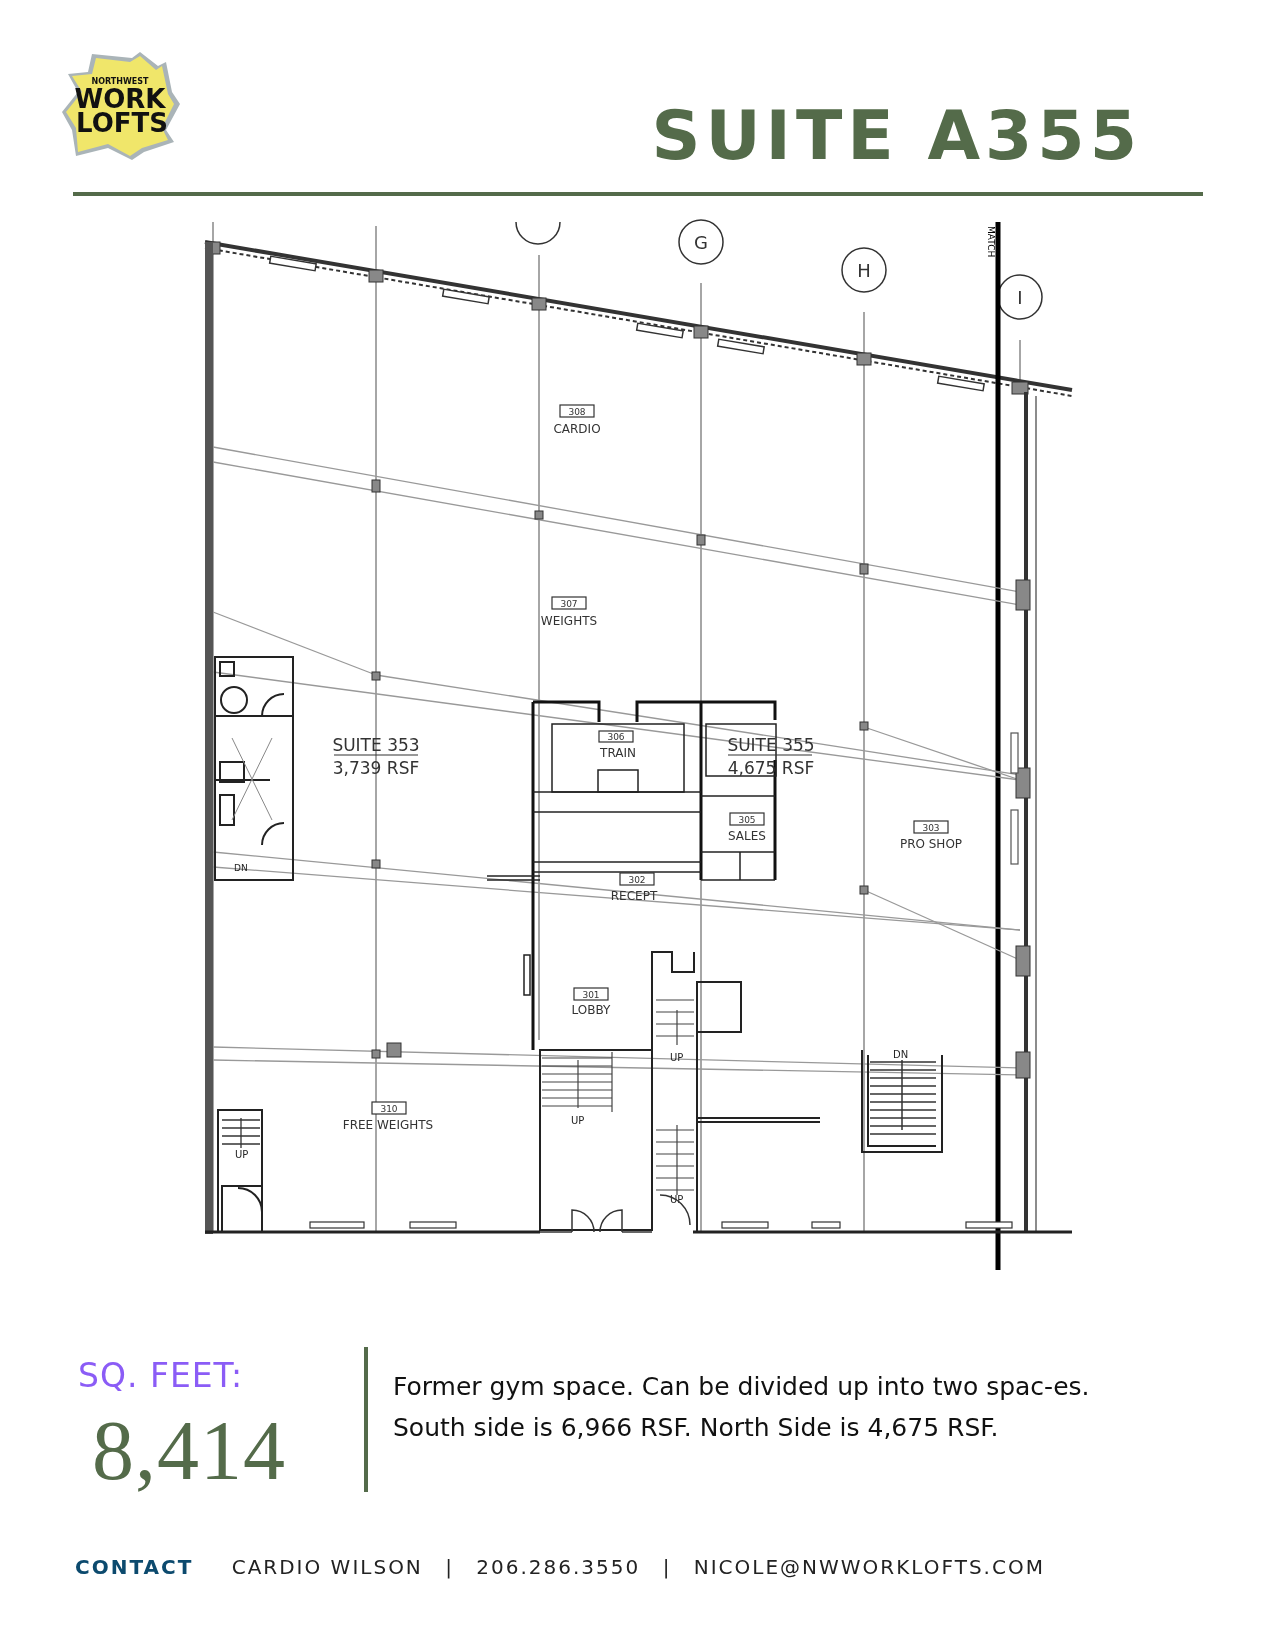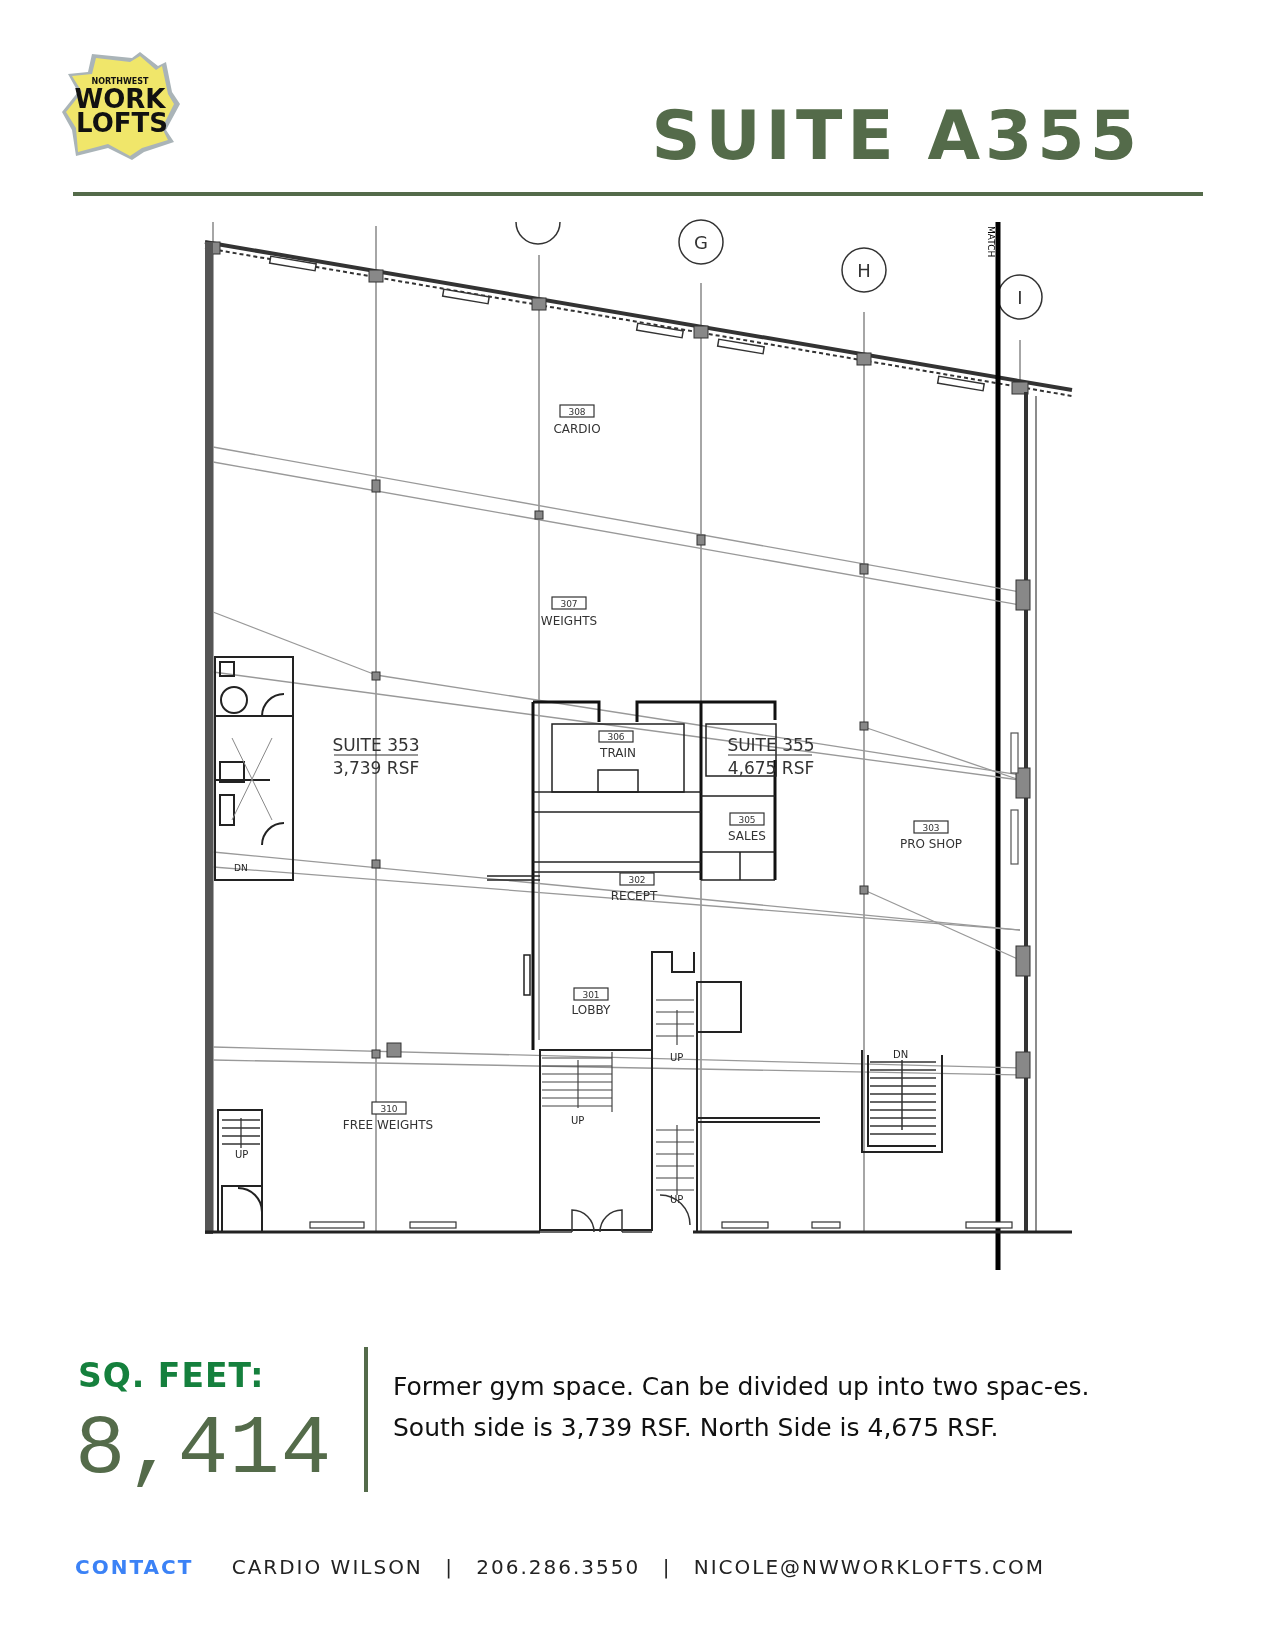--- a/index.html
+++ b/index.html
@@ -3,26 +3,26 @@
 <meta charset="utf-8">
 <style>
   html, body { margin: 0; padding: 0; background: #ffffff; }
   body { width: 1275px; height: 1650px; position: relative; overflow: hidden; font-family: "DejaVu Sans", sans-serif; }
   .logo { position: absolute; left: 62px; top: 52px; width: 118px; height: 108px; }
   .logo svg { width: 100%; height: 100%; }
   .title { position: absolute; right: 133px; top: 78px; font-family: "DejaVu Sans", sans-serif; font-weight: bold; font-size: 68px; letter-spacing: 5px; color: #546b4a; line-height: 1; margin-top: 24px; }
   .rule { position: absolute; left: 73px; top: 192px; width: 1130px; height: 4px; background: #546b4a; }
   .plan { position: absolute; left: 200px; top: 218px; width: 940px; height: 1080px; }
   .plan svg { width: 100%; height: 100%; }
-  .sqft-label { position: absolute; left: 78px; top: 1356px; font-family: "DejaVu Sans", sans-serif; font-weight: bold; font-size: 33px; letter-spacing: 1px; color: #15803d; }
-  .sqft-value { position: absolute; left: 75px; top: 1402px; font-family: Liberation Mono, monospace; font-weight: 300; font-size: 84px; color: #546b4a; letter-spacing: 1px; }
+  .sqft-label { position: absolute; left: 78px; top: 1356px; font-family: "DejaVu Sans", sans-serif; font-weight: normal; font-size: 33px; letter-spacing: 1px; color: #8b5cf6; }
+  .sqft-value { position: absolute; left: 92px; top: 1402px; font-family: Liberation Serif, serif; font-weight: 300; font-size: 84px; color: #546b4a; letter-spacing: 1px; }
   .vbar { position: absolute; left: 364px; top: 1347px; width: 4px; height: 145px; background: #546b4a; }
   .desc { position: absolute; left: 393px; top: 1366px; width: 740px; font-family: "DejaVu Sans", sans-serif; font-size: 25px; line-height: 41px; color: #111; }
   .contact { position: absolute; left: 75px; top: 1555px; font-family: "DejaVu Sans", sans-serif; font-size: 20px; color: #222; letter-spacing: 2px; white-space: nowrap; }
-  .contact .lbl { font-weight: bold; color: #3b82f6; margin-right: 30px; }
+  .contact .lbl { font-weight: bold; color: #0c4a6e; margin-right: 30px; }
   .contact .sep { margin: 0 14px; }
   .plan text { font-family: "DejaVu Sans", sans-serif; }
 </style>
 </head>
 <body>
 
 <div class="logo">
   <svg viewBox="0 0 118 108">
     <polygon points="30,2 70,6 78,0 96,14 104,10 110,40 118,52 104,78 112,90 82,100 70,108 46,96 14,104 10,78 0,60 16,40 6,22 26,20" fill="#aab4b8"></polygon>
     <polygon points="34,6 68,10 78,4 94,18 100,14 106,42 112,52 100,76 106,88 80,96 68,104 46,92 16,100 14,76 4,60 20,40 10,24 30,22" fill="#f0e66a"></polygon>
@@ -288,21 +288,21 @@
       <text x="771" y="774">4,675 RSF</text>
     </g>
     <line x1="334" y1="755" x2="418" y2="755" stroke="#333" stroke-width="1.2"></line>
     <line x1="728" y1="755" x2="812" y2="755" stroke="#333" stroke-width="1.2"></line>
   </svg>
 </div>
 
 <div class="sqft-label">SQ. FEET:</div>
 <div class="sqft-value">8,414</div>
 <div class="vbar"></div>
-<div class="desc">Former gym space.  Can be divided up into two spac-es.  South side is 3,739 RSF.  North Side is 4,675 RSF.</div>
+<div class="desc">Former gym space.  Can be divided up into two spac-es.  South side is 6,966 RSF.  North Side is 4,675 RSF.</div>
 
 <div class="contact">
   <span class="lbl">CONTACT</span>
   <span>CARDIO WILSON</span>
   <span class="sep">|</span>
   <span>206.286.3550</span>
   <span class="sep">|</span>
   <span>NICOLE@NWWORKLOFTS.COM</span>
 </div>
 

